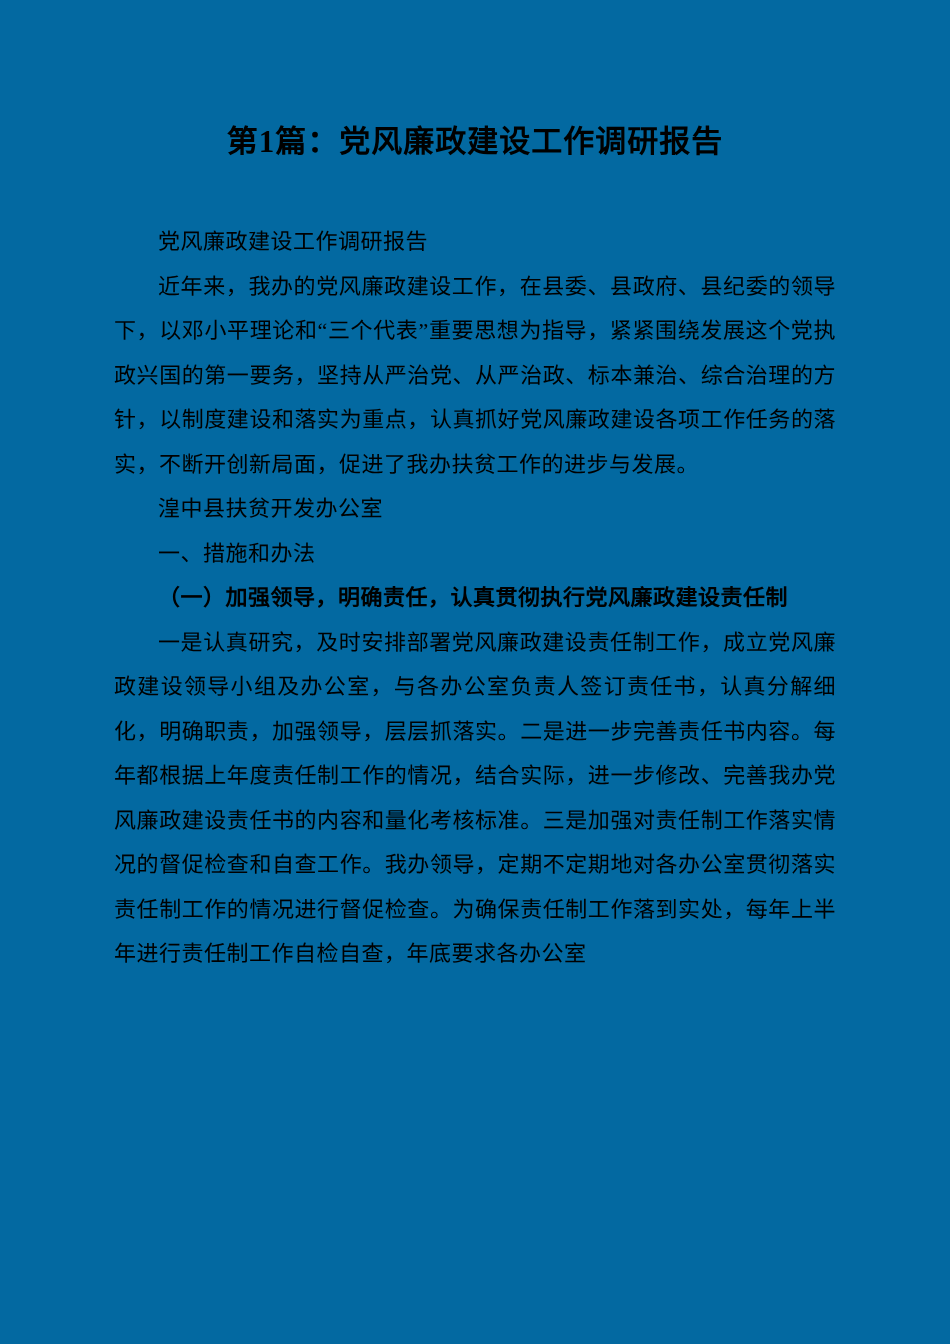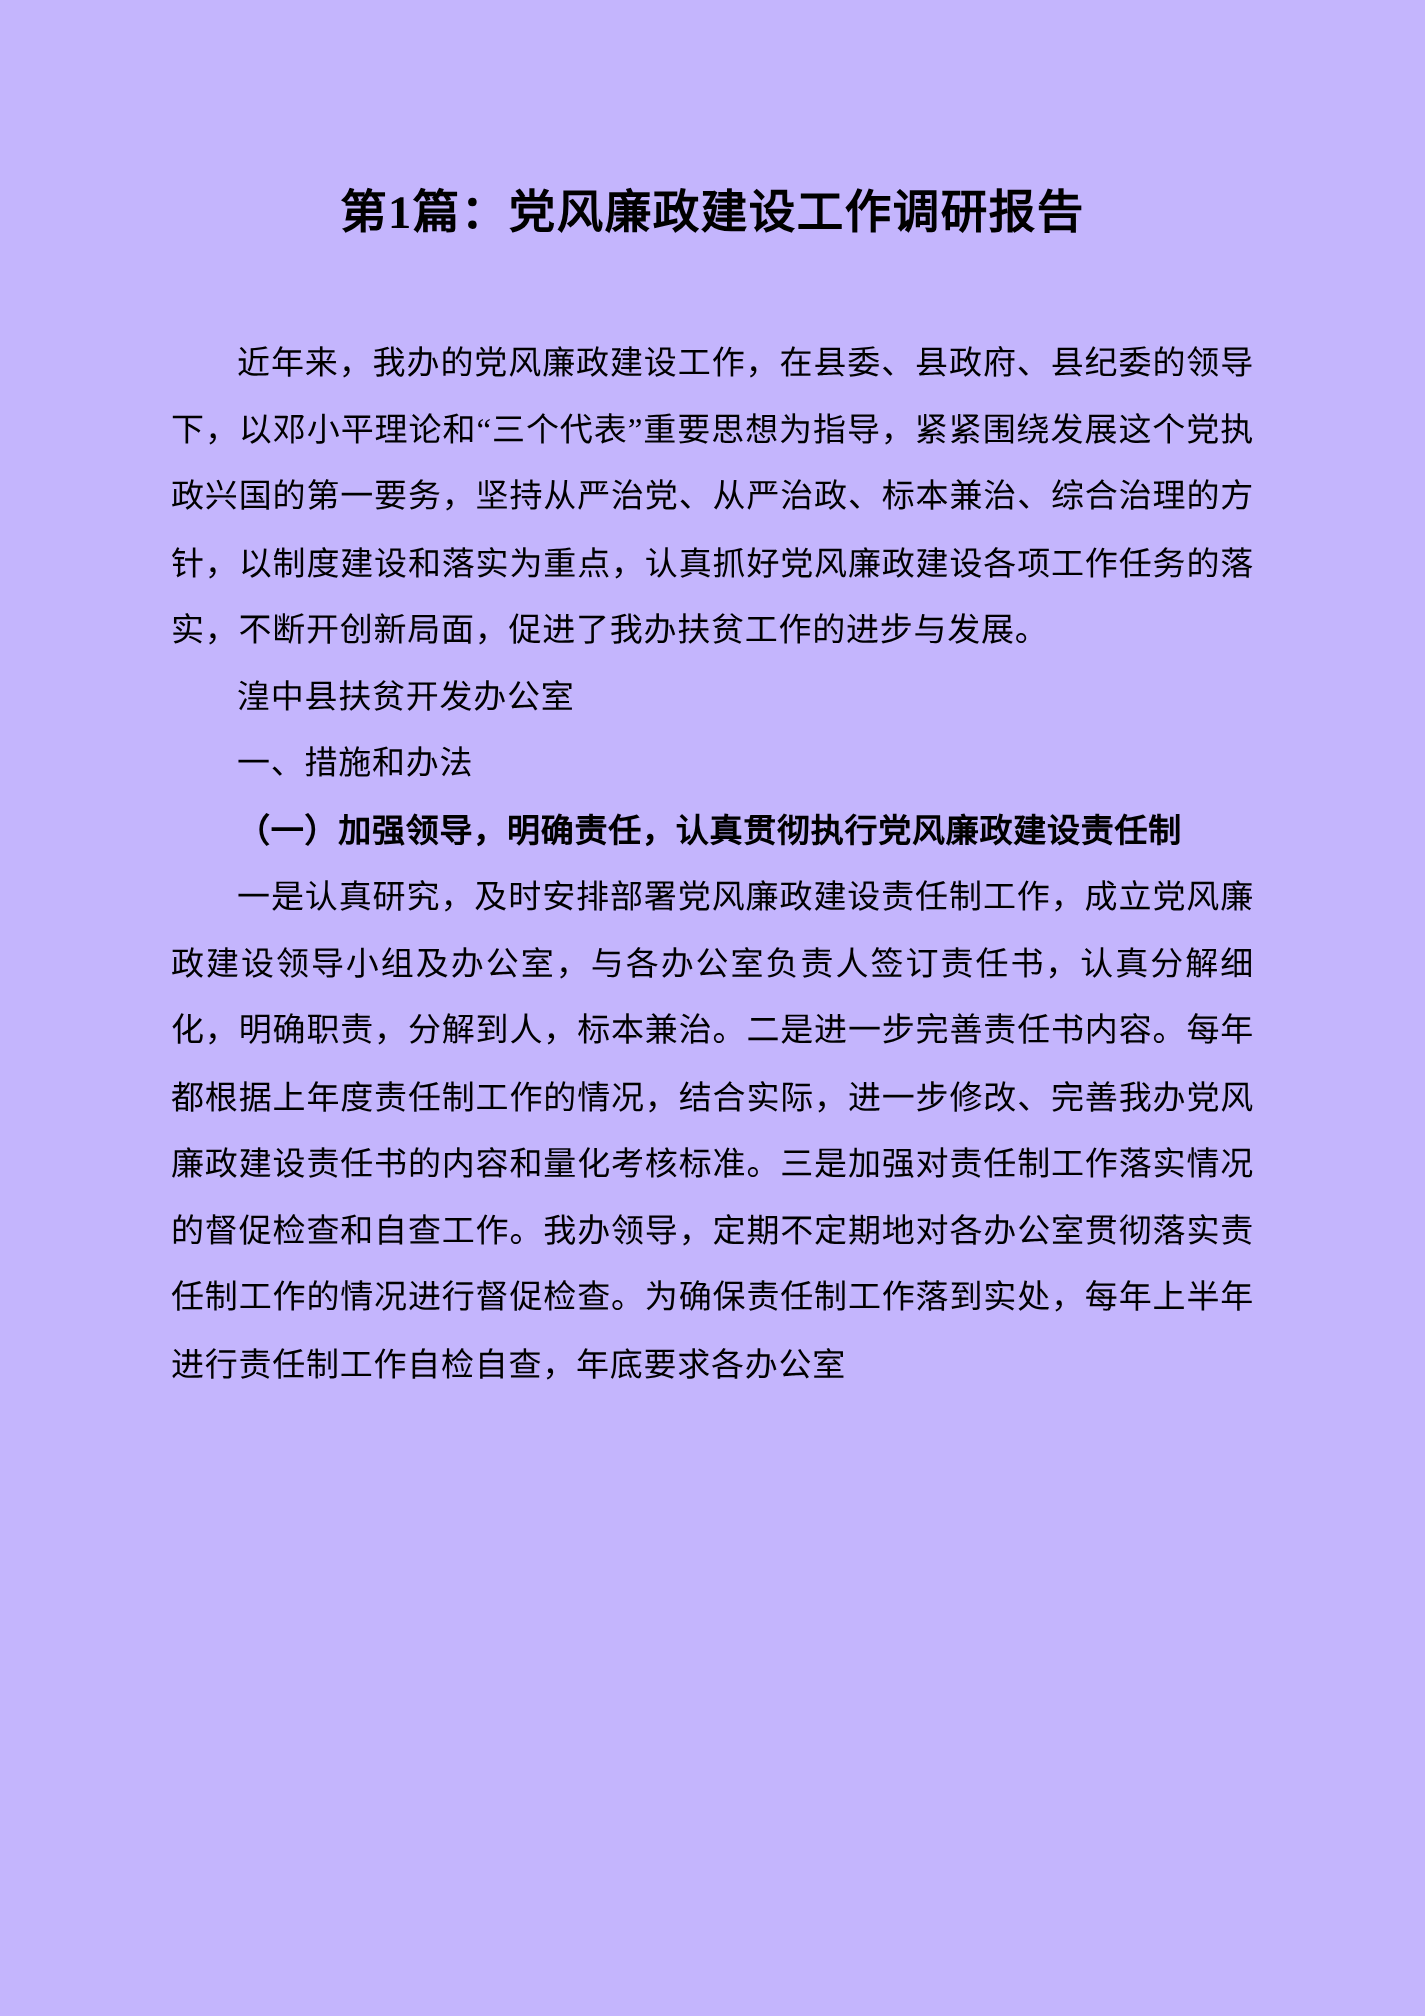--- a/index.html
+++ b/index.html
@@ -5,21 +5,21 @@
   html, body {
     margin: 0;
     padding: 0;
     background: #ffffff;
   }
   .page {
     position: relative;
     width: 950px;
     height: 1344px;
     margin: 0 auto;
-    background: #c4b5fd;
+    background: #0369a1;
     box-sizing: border-box;
     padding: 122px 114px 0 114px;
     overflow: hidden;
     font-family: "Liberation Serif", "DejaVu Serif", serif;
     color: #000000;
   }
   .doc-title {
     font-size: 31px;
     font-weight: bold;
     text-align: center;
@@ -45,23 +45,24 @@
     font-weight: bold;
     font-family: "Liberation Serif", "DejaVu Serif", serif;
   }
 </style>
 </head>
 <body>
 
 <div class="page">
   <h1 class="doc-title">第1篇：党风廉政建设工作调研报告</h1>
 
+  <p class="para">党风廉政建设工作调研报告</p>
 
   <p class="para">近年来，我办的党风廉政建设工作，在县委、县政府、县纪委的领导下，以邓小平理论和“三个代表”重要思想为指导，紧紧围绕发展这个党执政兴国的第一要务，坚持从严治党、从严治政、标本兼治、综合治理的方针，以制度建设和落实为重点，认真抓好党风廉政建设各项工作任务的落实，不断开创新局面，促进了我办扶贫工作的进步与发展。</p>
 
   <p class="para">湟中县扶贫开发办公室</p>
 
   <p class="para heading">一、措施和办法</p>
 
   <p class="para subheading">（一）加强领导，明确责任，认真贯彻执行党风廉政建设责任制</p>
 
-  <p class="para">一是认真研究，及时安排部署党风廉政建设责任制工作，成立党风廉政建设领导小组及办公室，与各办公室负责人签订责任书，认真分解细化，明确职责，分解到人，标本兼治。二是进一步完善责任书内容。每年都根据上年度责任制工作的情况，结合实际，进一步修改、完善我办党风廉政建设责任书的内容和量化考核标准。三是加强对责任制工作落实情况的督促检查和自查工作。我办领导，定期不定期地对各办公室贯彻落实责任制工作的情况进行督促检查。为确保责任制工作落到实处，每年上半年进行责任制工作自检自查，年底要求各办公室</p>
+  <p class="para">一是认真研究，及时安排部署党风廉政建设责任制工作，成立党风廉政建设领导小组及办公室，与各办公室负责人签订责任书，认真分解细化，明确职责，加强领导，层层抓落实。二是进一步完善责任书内容。每年都根据上年度责任制工作的情况，结合实际，进一步修改、完善我办党风廉政建设责任书的内容和量化考核标准。三是加强对责任制工作落实情况的督促检查和自查工作。我办领导，定期不定期地对各办公室贯彻落实责任制工作的情况进行督促检查。为确保责任制工作落到实处，每年上半年进行责任制工作自检自查，年底要求各办公室</p>
 </div>
 
 </body></html>

